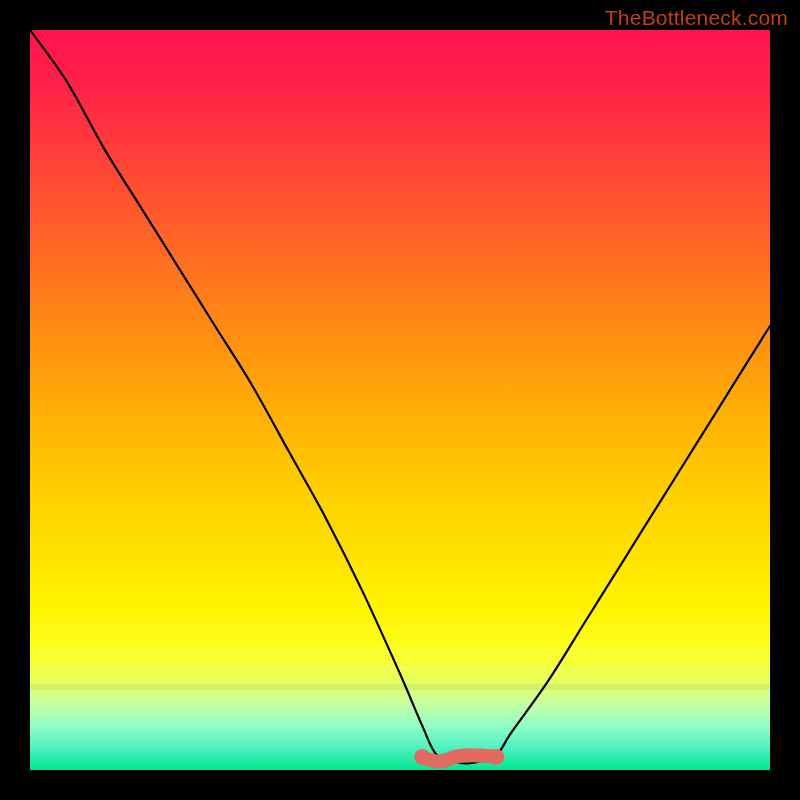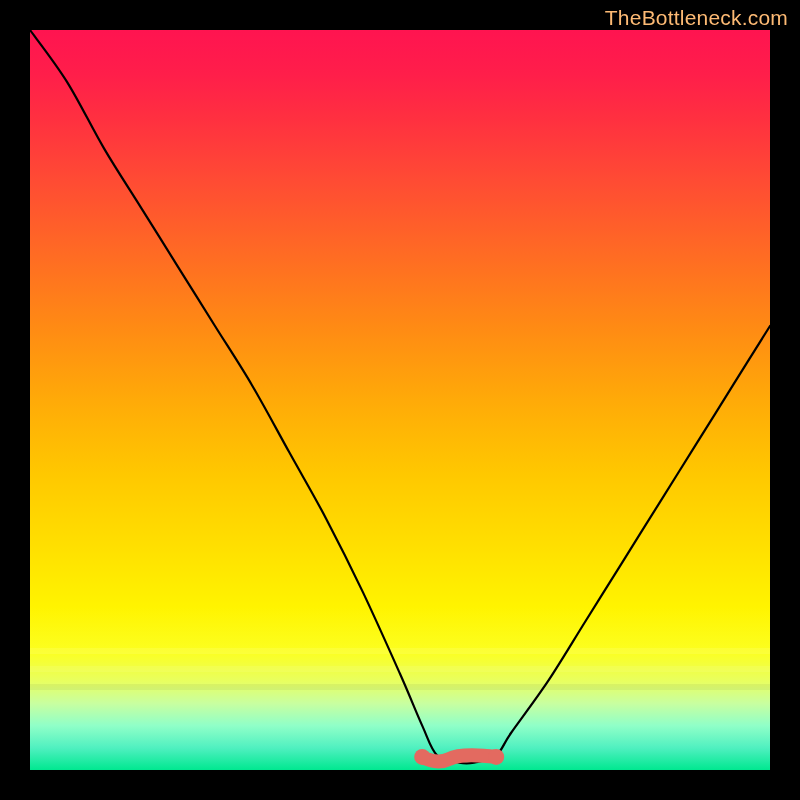--- a/index.html
+++ b/index.html
@@ -62,21 +62,21 @@
     left: 0;
     top: 0;
     width: 740px;
     height: 740px;
     pointer-events: none;
   }
   .watermark {
     position: absolute;
     top: 6px;
     right: 12px;
-    color: #fdba74;
+    color: #c2410c;
     font-size: 21px;
     font-weight: 500;
     letter-spacing: 0.2px;
     margin-left: 46px;
   }
 </style>
 </head>
 <body>
 
 <div class="watermark">TheBottleneck.com</div>

